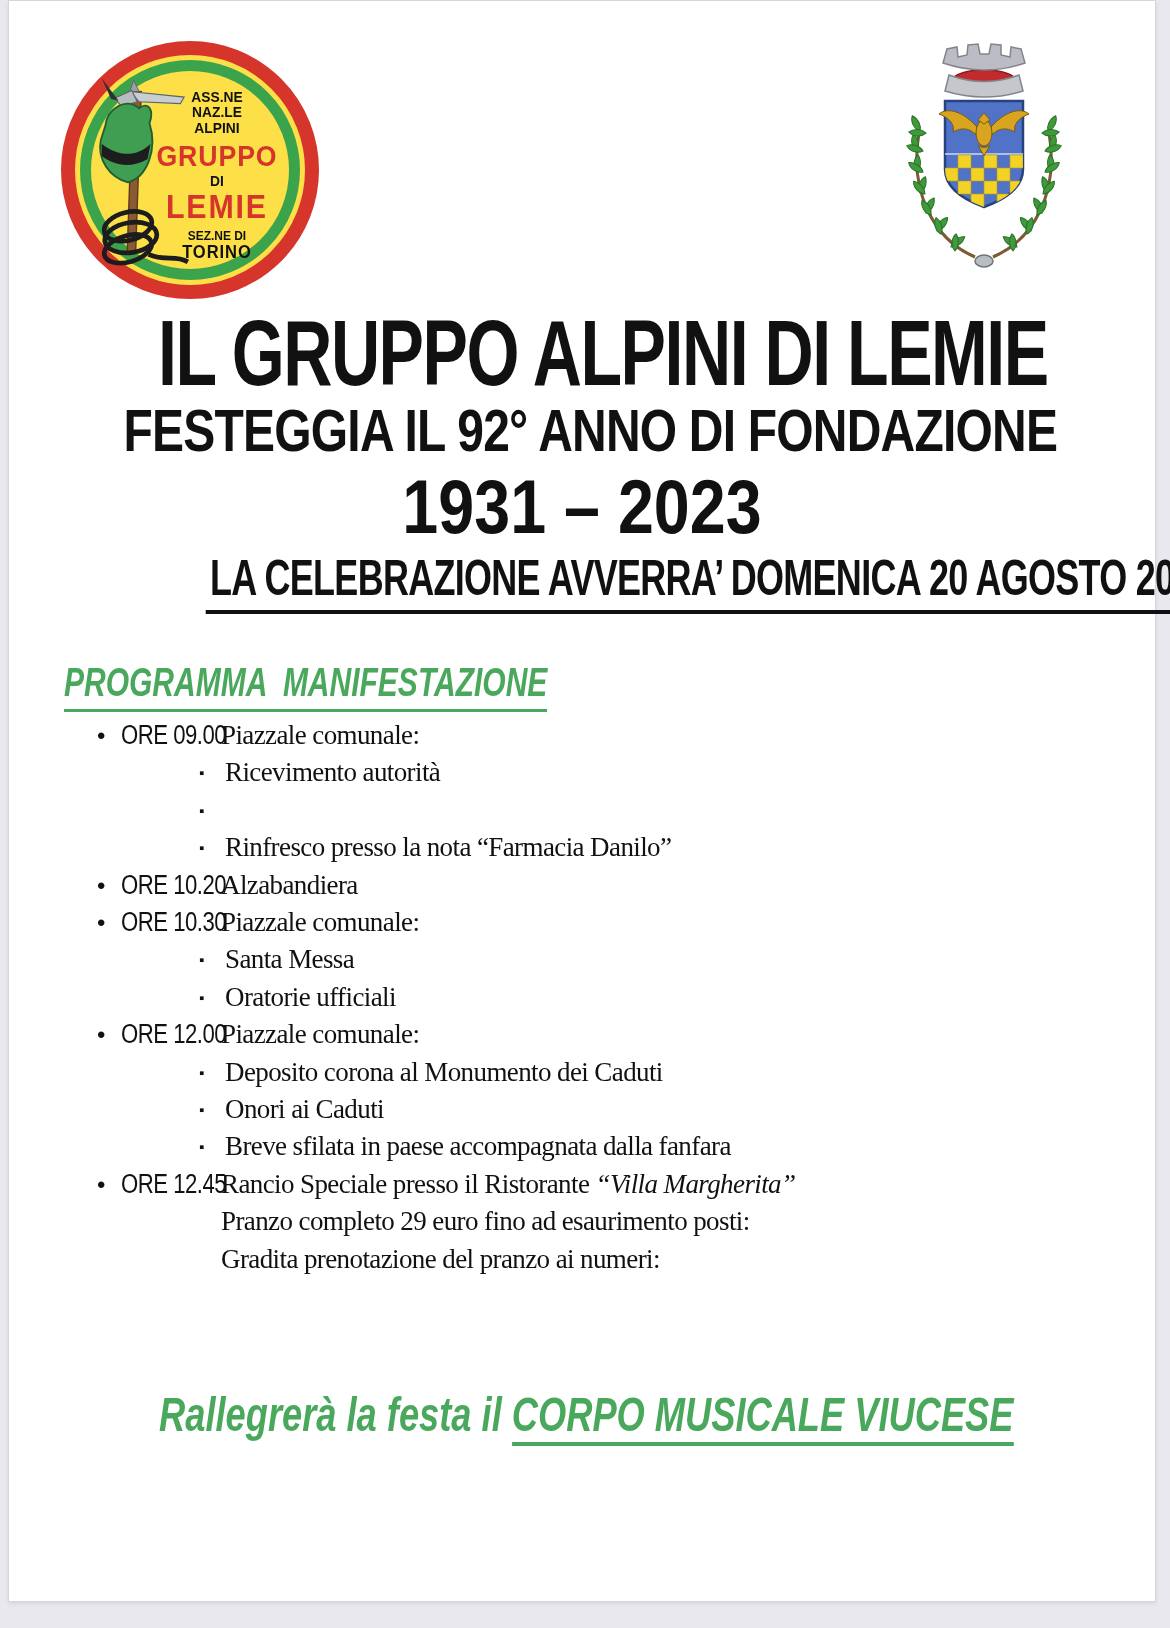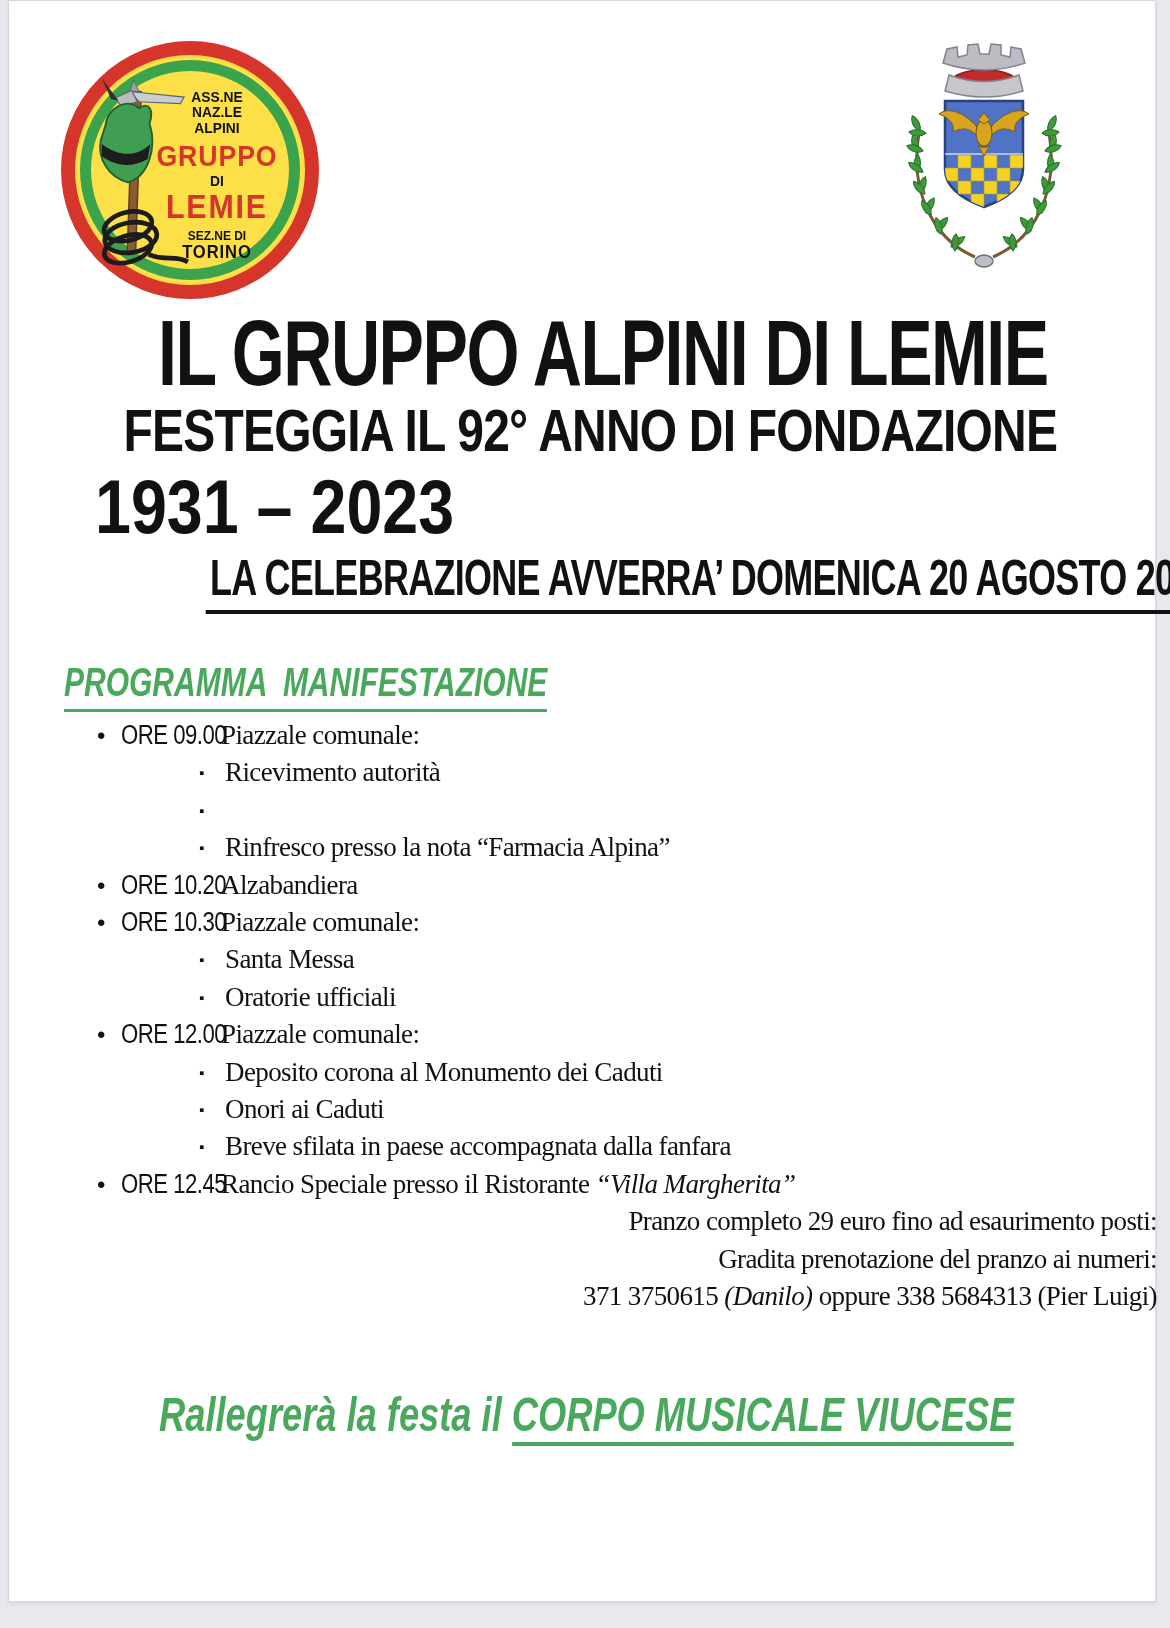--- a/index.html
+++ b/index.html
@@ -55,21 +55,21 @@
   .title-wrap { position:absolute; left:0; top:306px; width:100%; text-align:left; }
   .title {
     display:block; font-size:92px; font-weight:bold; letter-spacing:-2px;
     transform:scaleX(0.74); white-space:nowrap; line-height:1;
   }
   .subtitle-wrap { position:absolute; left:0; top:400px; width:100%; text-align:center; }
   .subtitle {
     display:block; font-size:60px; font-weight:bold; letter-spacing:-1px;
     transform:scaleX(0.80); white-space:nowrap; line-height:1;
   }
-  .years-wrap { position:absolute; left:0; top:468px; width:100%; }
+  .years-wrap { position:absolute; left:0; top:468px; width:100%; text-align:center; }
   .years {
     display:block; font-size:76px; font-weight:bold;
     transform:scaleX(0.85); white-space:nowrap; line-height:1;
   }
   .celebration-wrap { position:absolute; left:0; top:552px; width:100%; text-align:center; }
   .celebration {
     display:inline-block; font-size:50px; font-weight:bold; letter-spacing:-1px;
     transform:scaleX(0.72); white-space:nowrap; line-height:1;
     border-bottom:4px solid #111; padding:0 6px 7px 6px;
   }
@@ -94,21 +94,21 @@
   .row .time { width:100px; flex:none; font-weight:normal; }
   .row .time > span {
     display:inline-block; transform:scaleX(0.82); transform-origin:0 50%;
     white-space:nowrap;
   }
   .row .text { white-space:nowrap;font-family:Liberation Serif, serif; }
   .sub-row { padding-left:190px; }
   .sub-row .sq {
     width:26px; flex:none; font-size:15px; line-height:37.4px;
   }
-  .cont-row { padding-left:212px;justify-content:flex-end; }
+  .cont-row { padding-left:212px; }
   .it { font-style:italic;margin-top:48px; }
 
   
   .footer-wrap { position:absolute; left:0; top:1382px; width:100%; text-align:left; }
   .footer-line {
     display:inline-block; transform:scaleX(0.74);
     font-size:49px; font-weight:bold; font-style:italic;
     color:#4aa85c; white-space:nowrap; line-height:1.3;
   }
   .footer-line .hl { border-bottom:4px solid #4aa85c; padding-bottom:1px; }
@@ -253,21 +253,21 @@
     </div>
     <div class="row sub-row">
       <span class="sq">▪</span>
       <span class="text">Ricevimento autorità</span>
     </div>
     <div class="row sub-row">
       <span class="sq">▪</span>
     </div>
     <div class="row sub-row">
       <span class="sq">▪</span>
-      <span class="text">Rinfresco presso la nota “Farmacia Alpina”</span>
+      <span class="text">Rinfresco presso la nota “Farmacia Danilo”</span>
     </div>
 
     <div class="row">
       <span class="bullet">•</span>
       <span class="time"><span>ORE 10.20</span></span>
       <span class="text">Alzabandiera</span>
     </div>
 
     <div class="row">
       <span class="bullet">•</span>
@@ -305,23 +305,20 @@
       <span class="bullet">•</span>
       <span class="time"><span>ORE 12.45</span></span>
       <span class="text"><span>Rancio Speciale presso il Ristorante </span><span class="it">“Villa Margherita”</span></span>
     </div>
     <div class="row cont-row">
       <span class="text">Pranzo completo 29 euro fino ad esaurimento posti:</span>
     </div>
     <div class="row cont-row">
       <span class="text">Gradita prenotazione del pranzo ai numeri:</span>
     </div>
-    <div class="row cont-row">
-      <span class="text"><span>371 3750615 </span><span class="it">(Danilo)</span><span> oppure 338 5684313 (Pier Luigi)</span></span>
-    </div>
 
   </div>
 
   <div class="footer-wrap">
     <span class="footer-line"><span>Rallegrerà la festa il </span><span class="hl">CORPO MUSICALE VIUCESE</span></span>
   </div>
 
 </div>
 
 </body></html>

